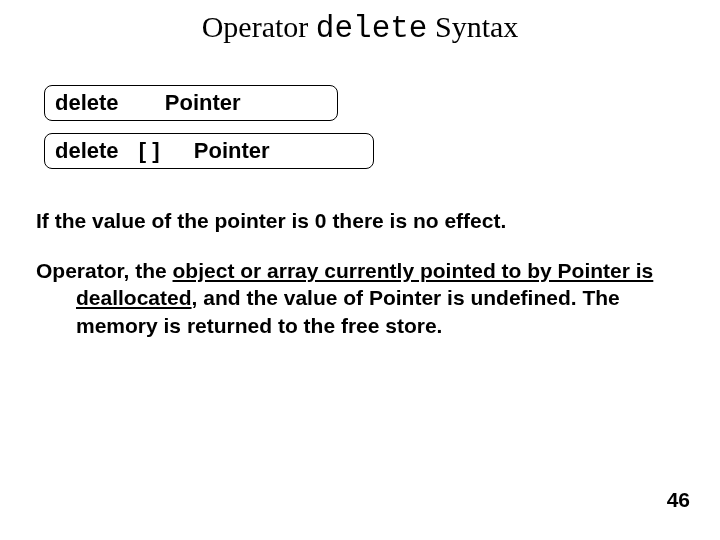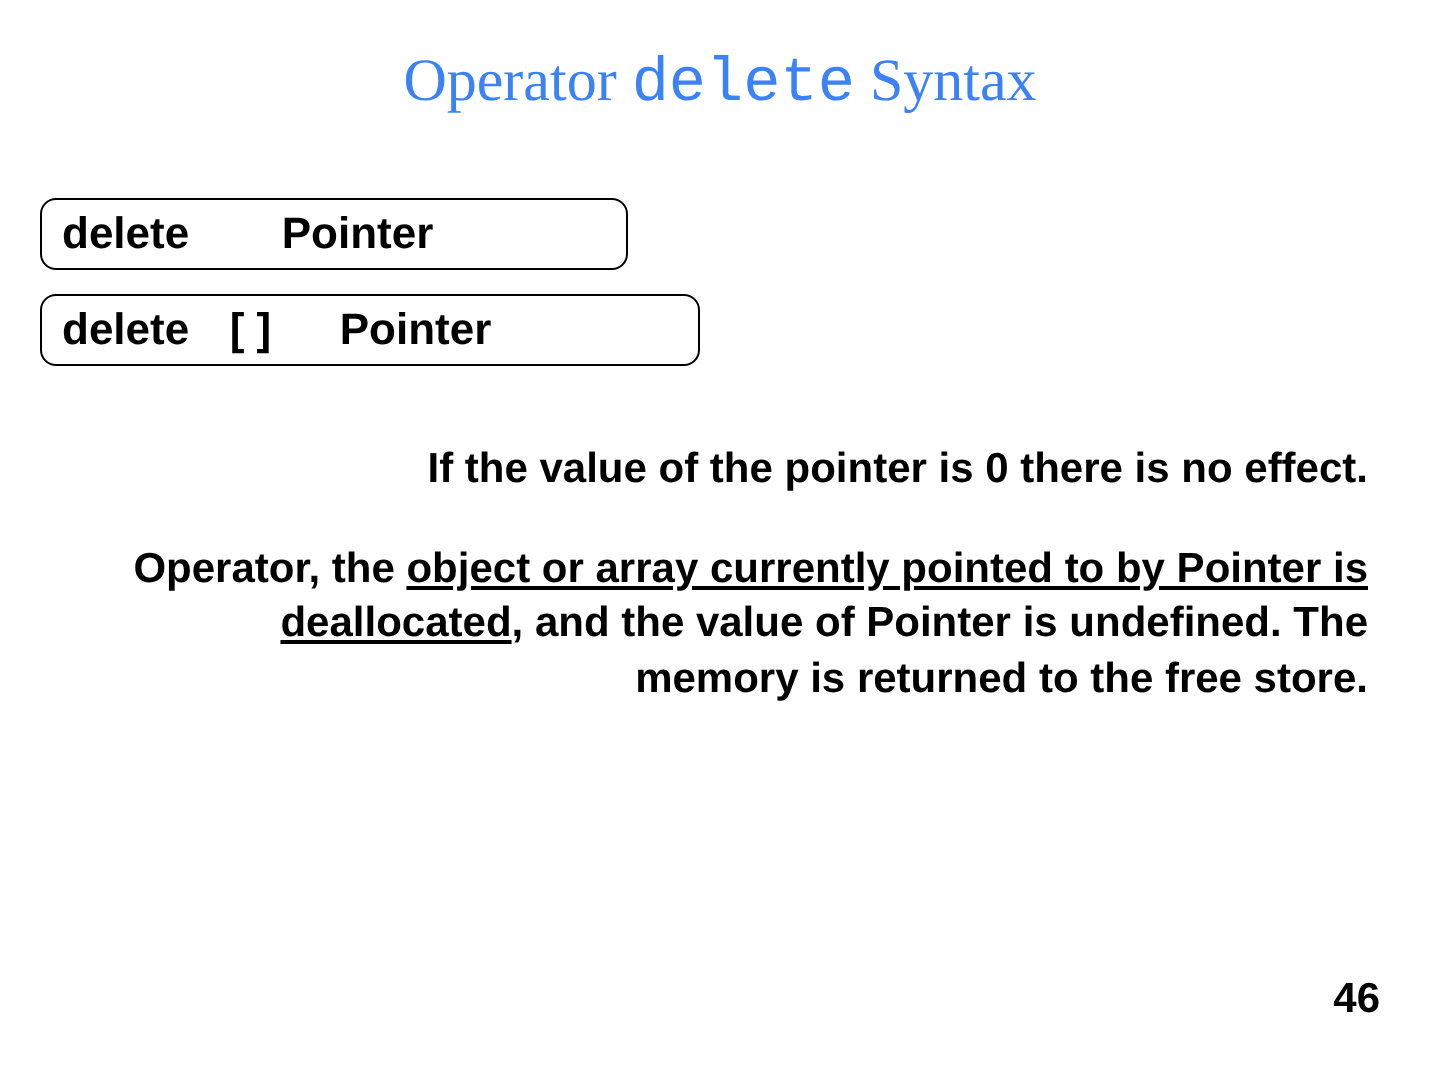--- a/index.html
+++ b/index.html
@@ -9,56 +9,55 @@
     height: 540px;
     background: #ffffff;
     font-family: Arial, Helvetica, sans-serif;
     color: #000;
     position: relative;
     overflow: hidden;
   }
   .title {
     text-align: center;
     font-size: 30px;
-    margin: 24px 0 28px;
-    color: #3b82f6;
+    margin: 10px 0 28px;
+    color: #000000;
   }
   .title .serif {
     font-family: "Times New Roman", Times, serif;
   }
   .title .mono {
     font-family: "Courier New", Courier, monospace;
     font-size: 31px;
   }
   .syntax-box {
     border: 1px solid #000;
     border-radius: 8px;
     padding: 4px 14px 4px 10px;
     font-family: Arial, Helvetica, sans-serif;
     font-size: 22px;
     font-weight: bold;
     display: inline-block;
     margin-bottom: 12px;
   }
   .box-area {
-    padding-left: 20px;
+    padding-left: 44px;
     margin-bottom: 26px;
     margin-top: 39px;
   }
   .gap-lg { display:inline-block; width: 34px; }
   .gap-md { display:inline-block; width: 22px; }
   .body-text {
     padding: 0 36px 0 36px;
     font-size: 21px;
     font-weight: bold;
     line-height: 1.32;
   }
   .para {
     margin: 0 0 22px 0;
-    text-align: right;
   }
   .page-num {
     position: absolute;
     right: 30px;
     bottom: 28px;
     font-size: 21px;
     font-weight: bold;
   }
 </style>
 </head>

